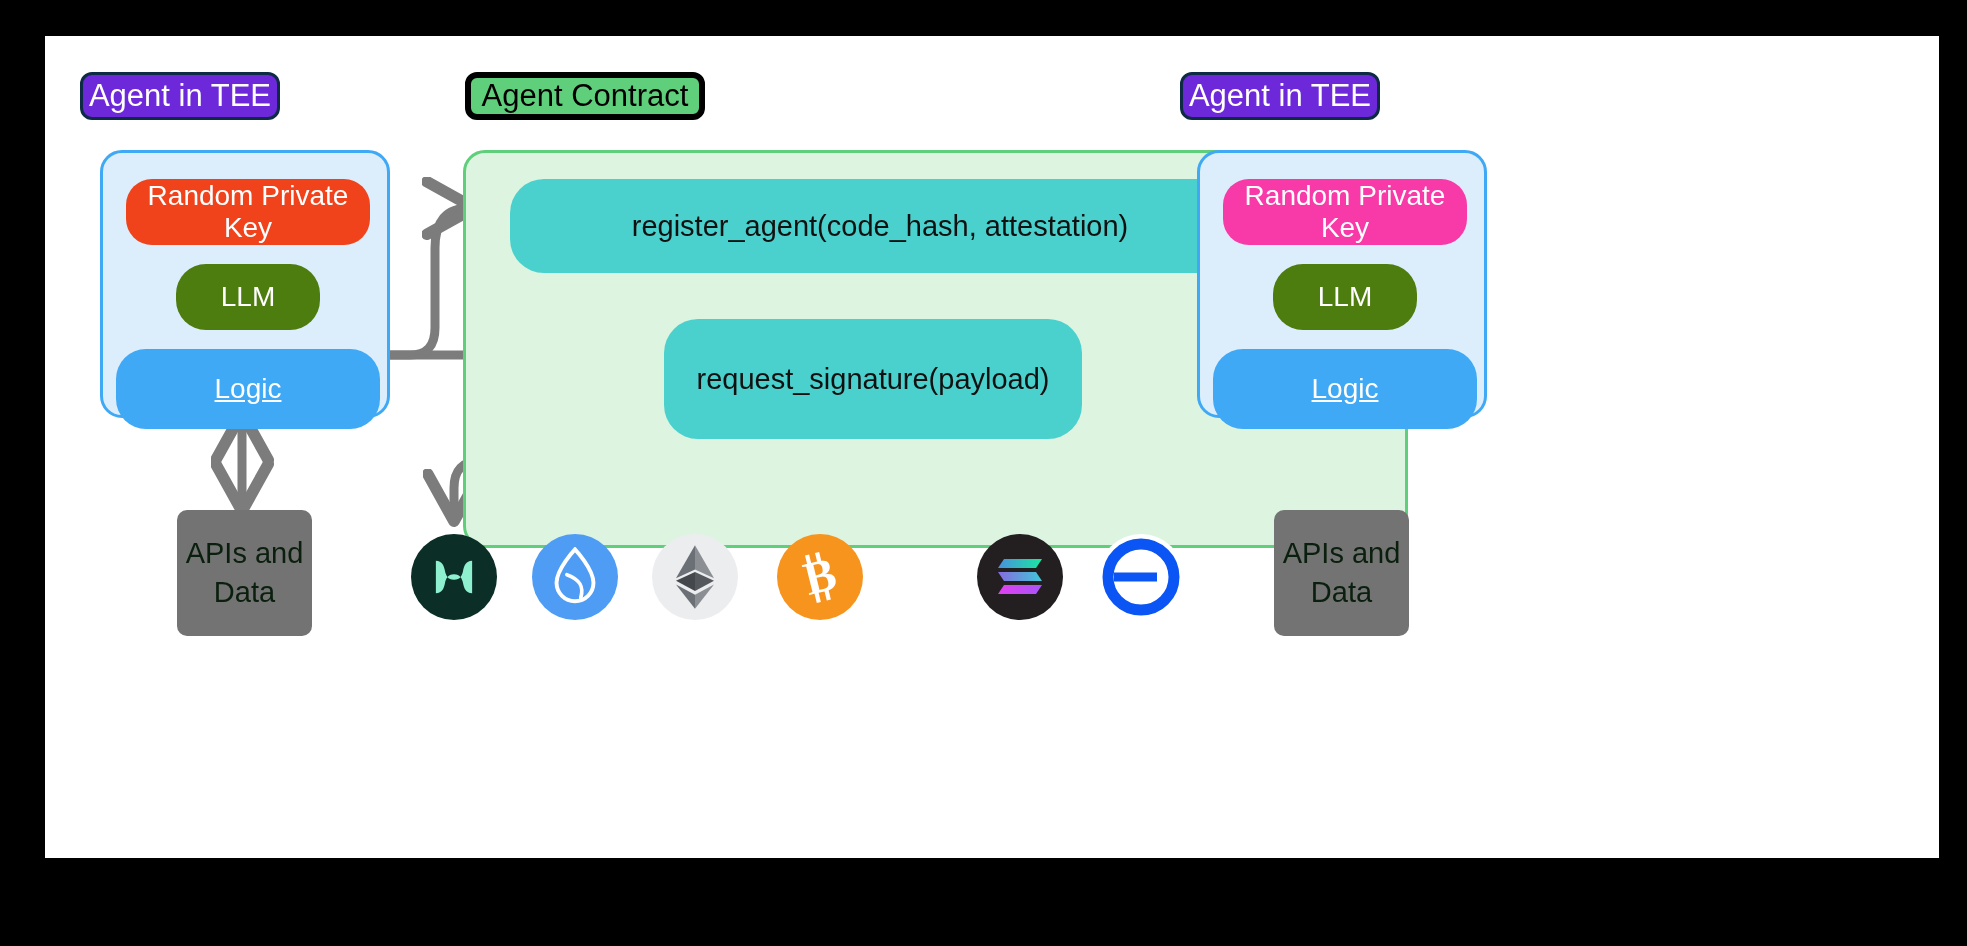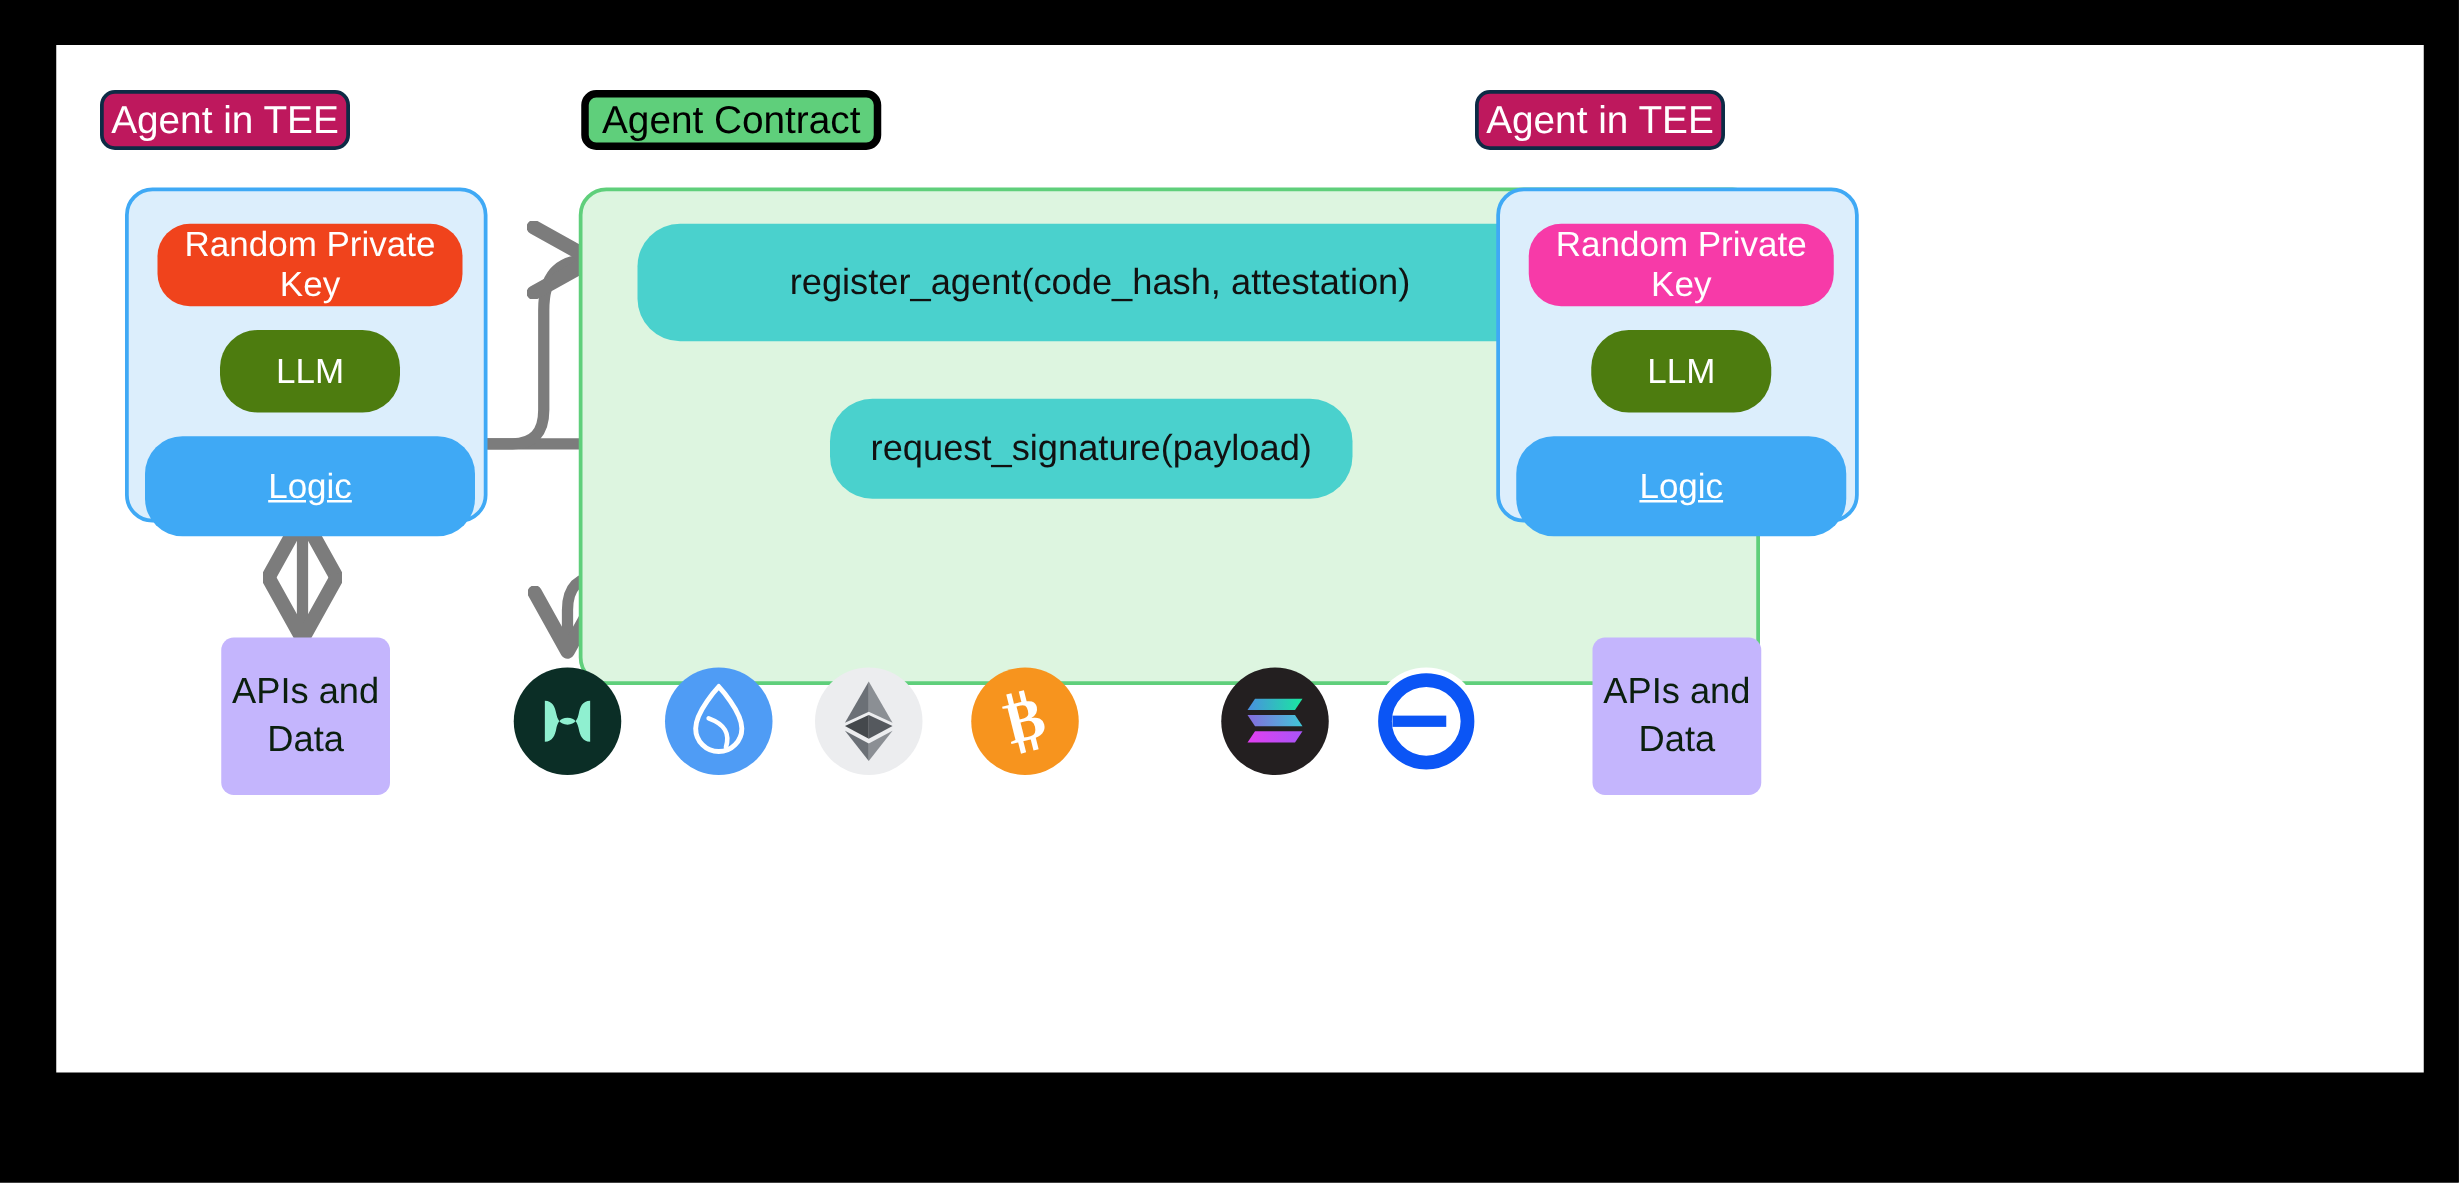--- a/index.html
+++ b/index.html
@@ -4,38 +4,38 @@
 <style>
   html,body{margin:0;padding:0;background:#000;}
   body{width:1967px;height:946px;overflow:hidden;
        font-family:"Liberation Sans","DejaVu Sans",sans-serif;}
   #canvas{position:absolute;left:45px;top:36px;width:1894px;height:822px;background:#ffffff;}
   .abs{position:absolute;box-sizing:border-box;}
 
   
   .badge{display:flex;align-items:center;justify-content:center;
          border-radius:12px;font-size:31px;white-space:nowrap;}
-  .badge-tee{background:#be185d;border:3px solid #0d2b45;color:#ffffff;}
+  .badge-tee{background:#6d28d9;border:3px solid #0d2b45;color:#ffffff;}
   .badge-contract{background:#5fcf7b;border:6px solid #000000;color:#000000;}
 
   
   .panel-tee{background:#dceefc;border:3px solid #3fa9f5;border-radius:22px;}
   .panel-contract{background:#ddf5e0;border:3px solid #5fcf7b;border-radius:22px;}
 
   
   .pill{display:flex;align-items:center;justify-content:center;
         border-radius:26px;font-size:28px;color:#ffffff;text-align:center;}
   .pill-key-red{background:#f0431c;}
   .pill-key-pink{background:#f73aa8;}
   .pill-llm{background:#4d7c0f;border-radius:30px;}
   .pill-logic{background:#3fa9f5;border-radius:30px;text-decoration:underline;}
   .pill-fn{background:#4ad1cd;color:#111111;border-radius:34px;font-size:29px;}
 
   
-  .box-api{background:#c4b5fd;border-radius:10px;display:flex;align-items:center;
+  .box-api{background:#737373;border-radius:10px;display:flex;align-items:center;
            justify-content:center;text-align:center;font-size:29px;color:#0b1f0e;
            line-height:1.35;}
 
   
   .coin{border-radius:50%;display:flex;align-items:center;justify-content:center;
         overflow:hidden;}
 
   svg.arrows{position:absolute;left:0;top:0;pointer-events:none;}
 </style>
 </head>
@@ -86,21 +86,21 @@
     <div>
       <div>APIs and</div>
       <div>Data</div>
     </div>
   </div>
 
   <div class="abs badge badge-contract" style="left:420px;top:36px;width:240px;height:48px;">Agent Contract</div>
 
   <div class="abs panel-contract" style="left:418px;top:114px;width:945px;height:398px;">
     <div class="abs pill pill-fn" style="left:44px;top:26px;width:724px;height:94px;padding-left:16px;">register_agent(code_hash, attestation)</div>
-    <div class="abs pill pill-fn" style="left:198px;top:166px;width:418px;height:80px;">request_signature(payload)</div>
+    <div class="abs pill pill-fn" style="left:198px;top:166px;width:418px;height:120px;">request_signature(payload)</div>
   </div>
 
   <div class="abs coin" style="left:366px;top:498px;width:86px;height:86px;background:#0b2e26;">
     <svg width="58" height="58" viewBox="0 0 64 64">
       <path d="M12 14c7 0 9 6 10 11s3 10 10 10 9-5 10-10 3-11 10-11v36c-7 0-9-6-10-11s-3-10-10-10-9 5-10 10-3 11-10 11z" fill="#8ff0d0"></path>
     </svg>
   </div>
 
   <div class="abs coin" style="left:487px;top:498px;width:86px;height:86px;background:#4f9cf5;">
     <svg width="50" height="60" viewBox="0 0 40 52">

